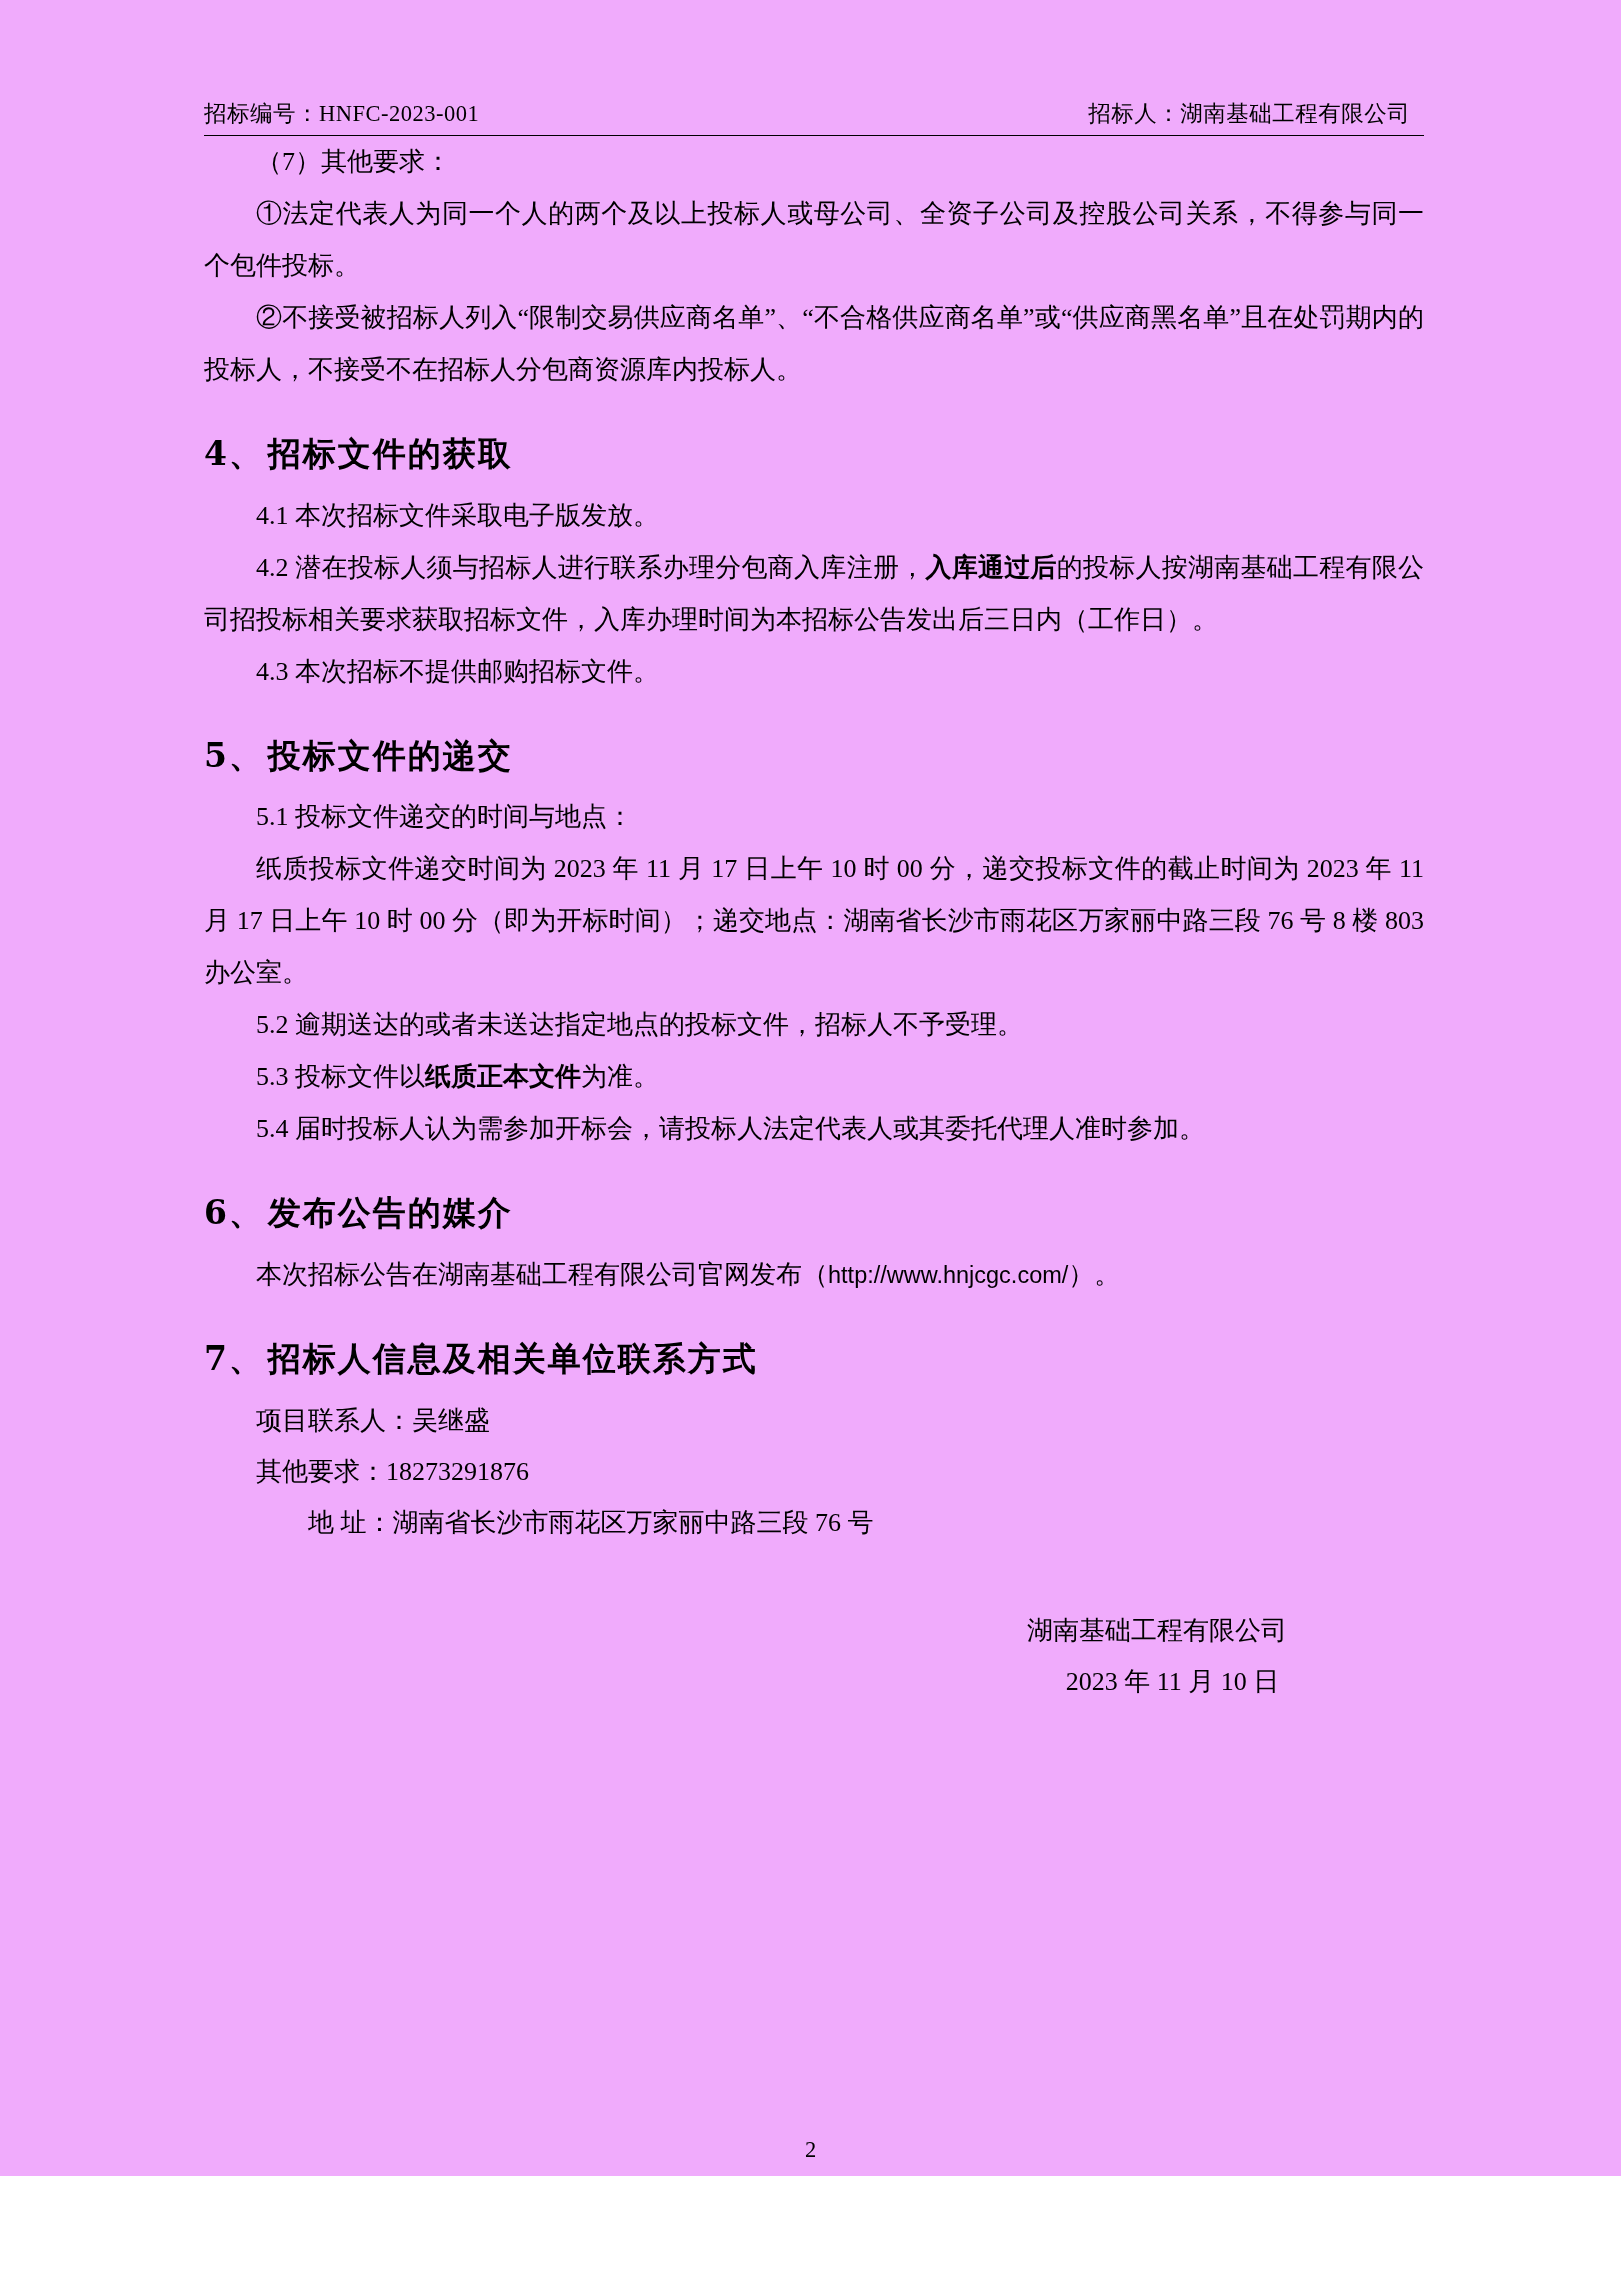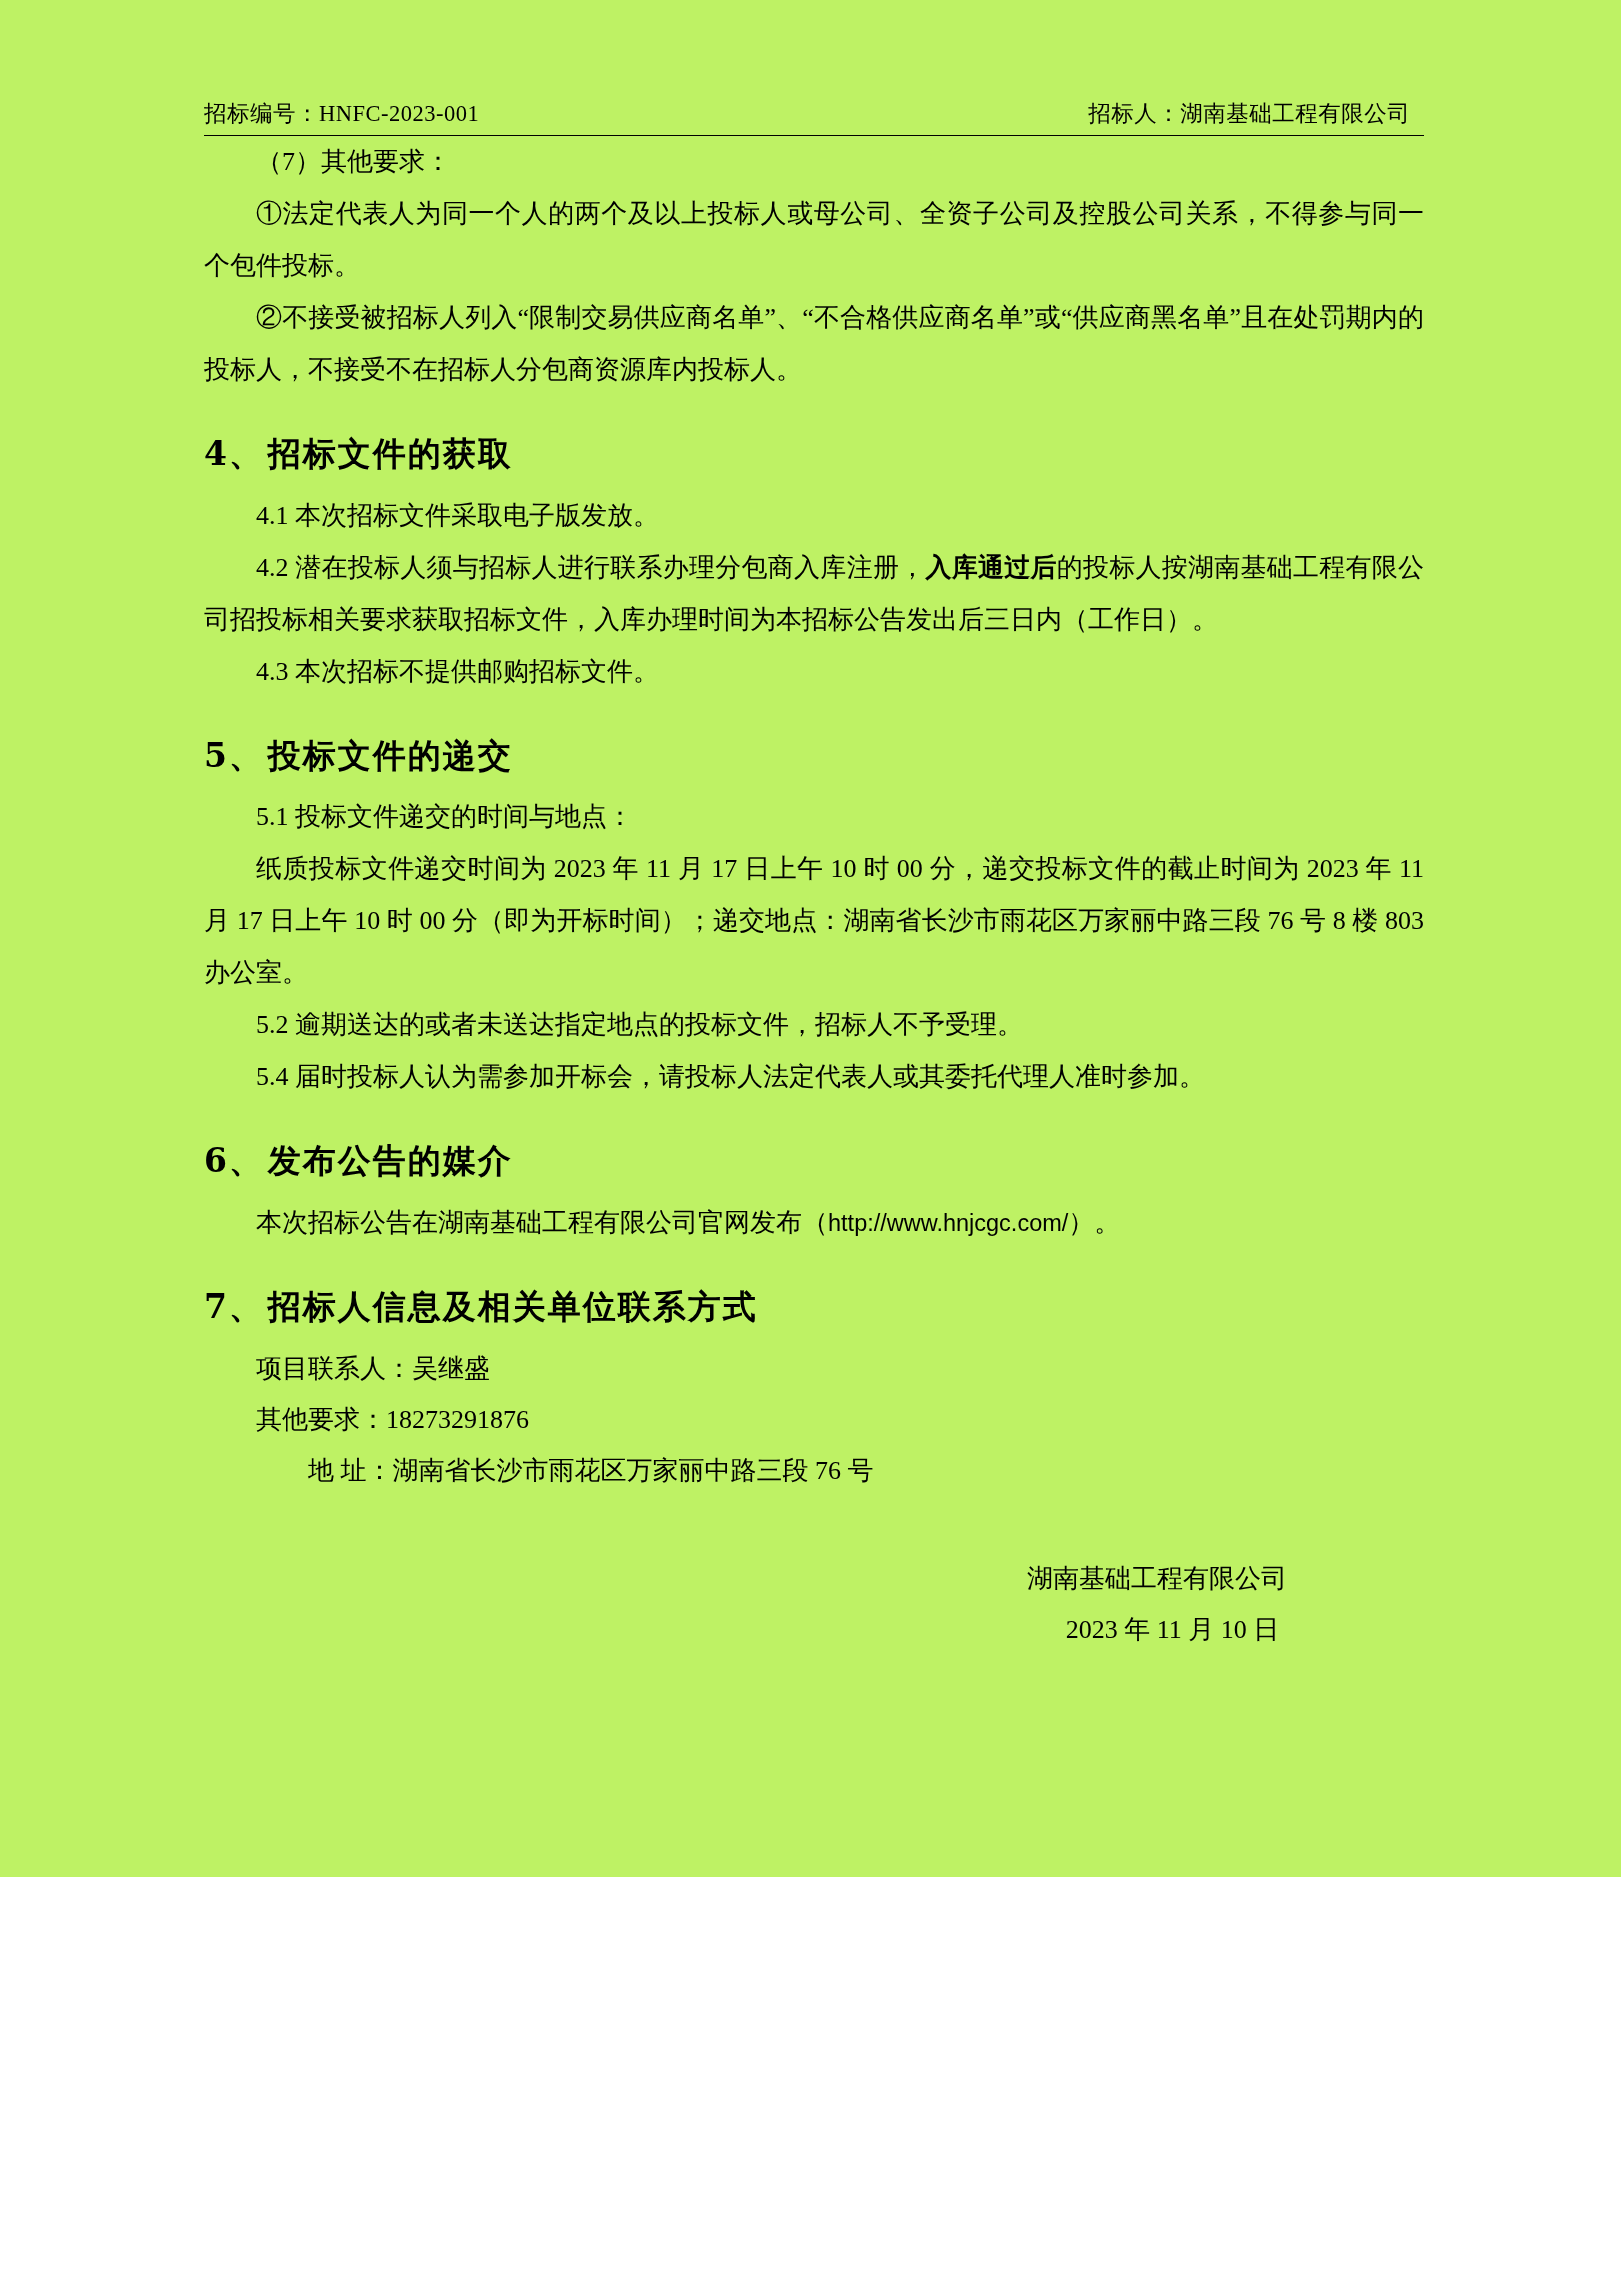--- a/index.html
+++ b/index.html
@@ -3,23 +3,23 @@
 <meta charset="utf-8">
 <style>
   html, body {
     margin: 0;
     padding: 0;
     background: #ffffff;
   }
   .page {
     position: relative;
     width: 1621px;
-    height: 1877px;
+    height: 2176px;
     margin: 0 auto;
-    background: #bef264;
+    background: #f0abfc;
     font-family: "Liberation Serif", "DejaVu Serif", serif;
     color: #000000;
     box-sizing: border-box;
     overflow: hidden;
   }
   .content {
     position: absolute;
     left: 204px;
     top: 98px;
     width: 1220px;
@@ -118,20 +118,21 @@
     <p class="para">4.1 本次招标文件采取电子版发放。</p>
     <p class="para"><span>4.2 潜在投标人须与招标人进行联系办理分包商入库注册，</span><span class="b">入库通过后</span><span>的投标人按湖南基础工程有限公司招投标相关要求获取招标文件，入库办理时间为本招标公告发出后三日内（工作日）。</span></p>
     <p class="para">4.3 本次招标不提供邮购招标文件。</p>
 
     <h2 class="heading">
       <span class="numpart">5、</span><span>投标文件的递交</span>
     </h2>
     <p class="para">5.1  投标文件递交的时间与地点：</p>
     <p class="para">纸质投标文件递交时间为 2023 年 11 月 17 日上午 10 时 00 分，递交投标文件的截止时间为 2023 年 11 月 17 日上午 10 时 00 分（即为开标时间）；递交地点：湖南省长沙市雨花区万家丽中路三段 76 号 8 楼 803 办公室。</p>
     <p class="para">5.2  逾期送达的或者未送达指定地点的投标文件，招标人不予受理。</p>
+    <p class="para"><span>5.3  投标文件以</span><span class="b">纸质正本文件</span><span>为准。</span></p>
     <p class="para">5.4  届时投标人认为需参加开标会，请投标人法定代表人或其委托代理人准时参加。</p>
 
     <h2 class="heading">
       <span class="numpart">6、</span><span>发布公告的媒介</span>
     </h2>
     <p class="para"><span>本次招标公告在湖南基础工程有限公司官网发布（</span><span class="mono">http://www.hnjcgc.com/</span><span>）。</span></p>
 
     <h2 class="heading">
       <span class="numpart">7、</span><span>招标人信息及相关单位联系方式</span>
     </h2>

